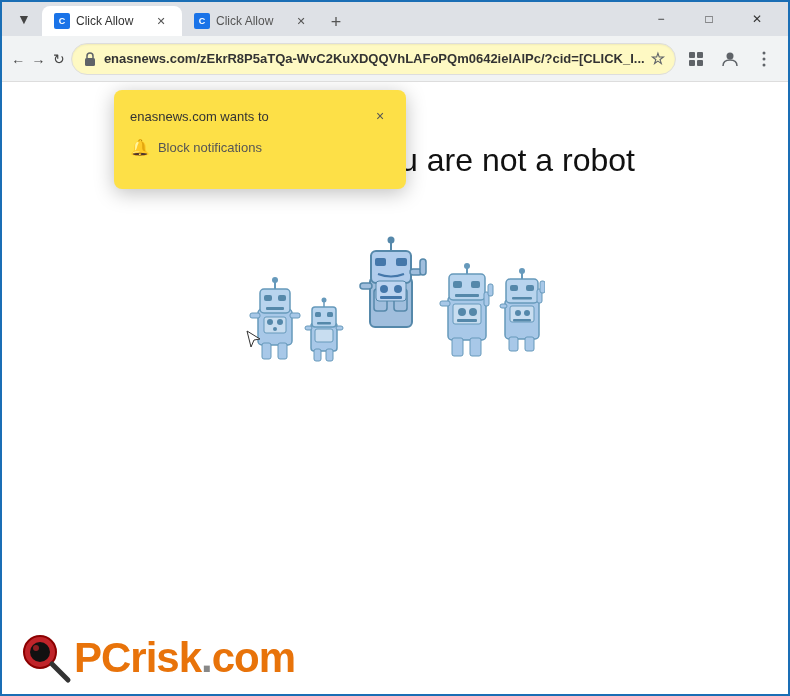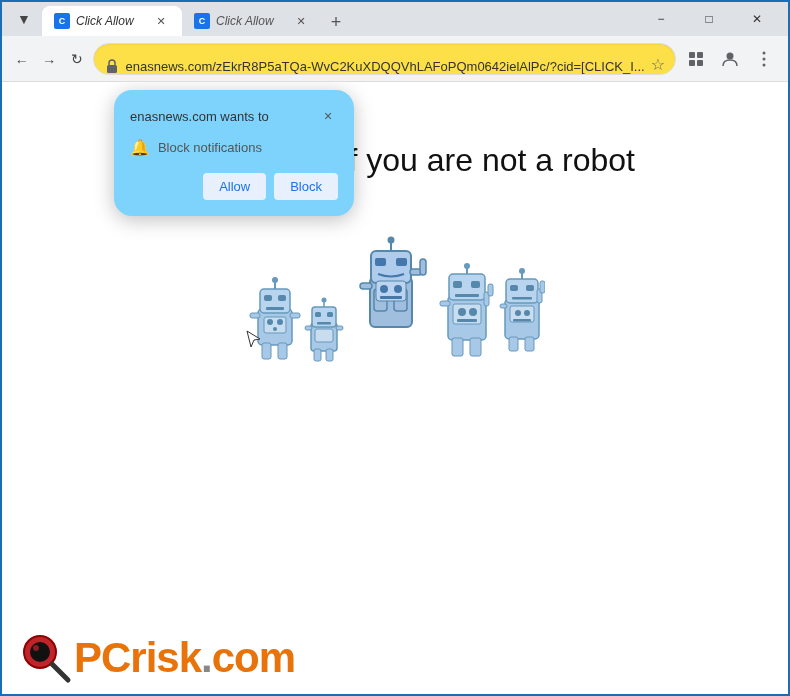--- a/index.html
+++ b/index.html
@@ -71,21 +71,20 @@
       height: 16px;
       border-radius: 2px;
       flex-shrink: 0;
     }
     .tab .tab-title {
       flex: 1;
       overflow: hidden;
       text-overflow: ellipsis;
       white-space: nowrap;
       font-size: 12px;
-      font-style: italic;
     }
     .tab .tab-close {
       width: 18px;
       height: 18px;
       border-radius: 50%;
       border: none;
       background: transparent;
       cursor: pointer;
       display: flex;
       align-items: center;
@@ -147,28 +146,29 @@
       display: flex;
       align-items: center;
       justify-content: center;
       font-size: 14px;
       color: #444;
     }
 
     .address-bar-wrap {
       flex: 1;
       height: 32px;
-      background: #fde047;
+      background: #fef9c3;
       border: 1px solid #ddd;
       border-radius: 20px;
       display: flex;
-      align-items: flex-end;
+      align-items: center;
       padding: 0 10px;
       gap: 6px;
       box-shadow: inset 0 1px 2px rgba(0,0,0,0.06);
+      font-weight: bold;
     }
     .site-icon {
       width: 16px;
       height: 16px;
       flex-shrink: 0;
     }
     .address-text {
       font-size: 13px;
       color: #333;
       flex: 1;
@@ -206,23 +206,23 @@
       position: relative;
       height: calc(696px - 34px - 46px);
       overflow: hidden;
     }
 
     
     .notif-popup {
       position: absolute;
       top: 8px;
       left: 112px;
-      width: 240px;
-      background: #7dd3fc;
-      border-radius: 18px;
+      width: 292px;
+      background: #fde047;
+      border-radius: 8px;
       box-shadow: 0 4px 20px rgba(0,0,0,0.25);
       padding: 16px;
       z-index: 100;
     }
     .notif-header {
       display: flex;
       align-items: center;
       justify-content: space-between;
       margin-bottom: 12px;
     }
@@ -429,24 +429,20 @@
 
   <div class="notif-popup">
     <div class="notif-header">
       <span class="notif-title">enasnews.com wants to</span>
       <button class="notif-close">×</button>
     </div>
     <div class="notif-item">
       <span class="notif-bell">🔔</span>
       <span>Block notifications</span>
     </div>
-    <div class="notif-buttons">
-      <button class="btn-allow">Allow</button>
-      <button class="btn-block">Block</button>
-    </div>
   </div>
 
   <div class="cursor">
     <svg width="16" height="20" viewBox="0 0 16 20">
       <path d="M1 1l13 8-6 1-3 7z" fill="white" stroke="#333" stroke-width="1"></path>
     </svg>
   </div>
 
   <div class="main-content">
     <h1 class="page-headline">Click "Allow"   if you are not   a robot</h1>

